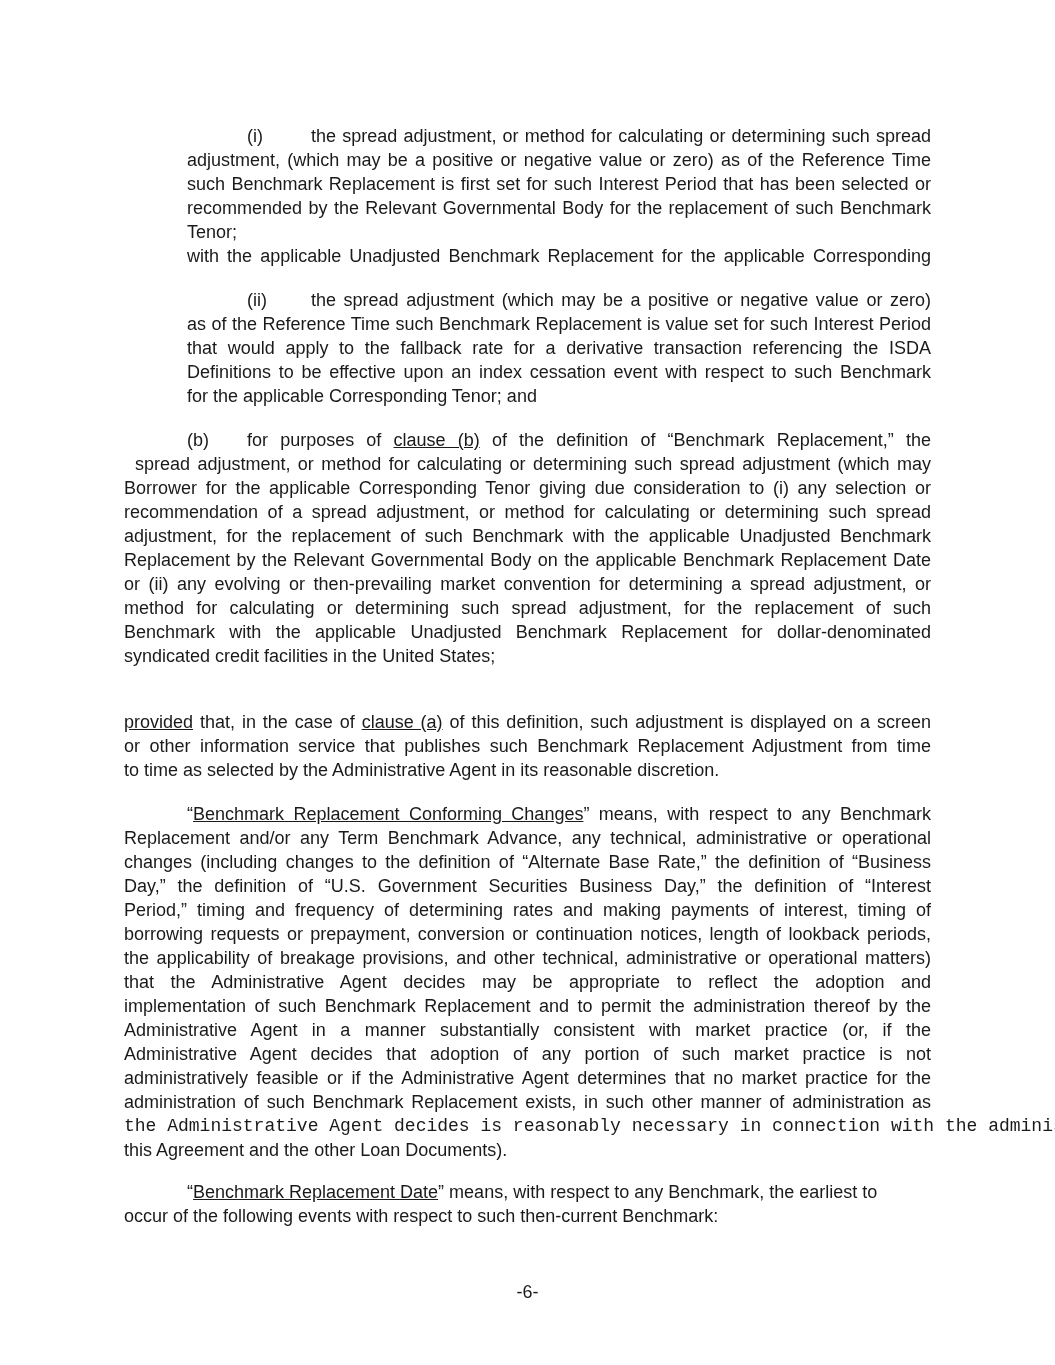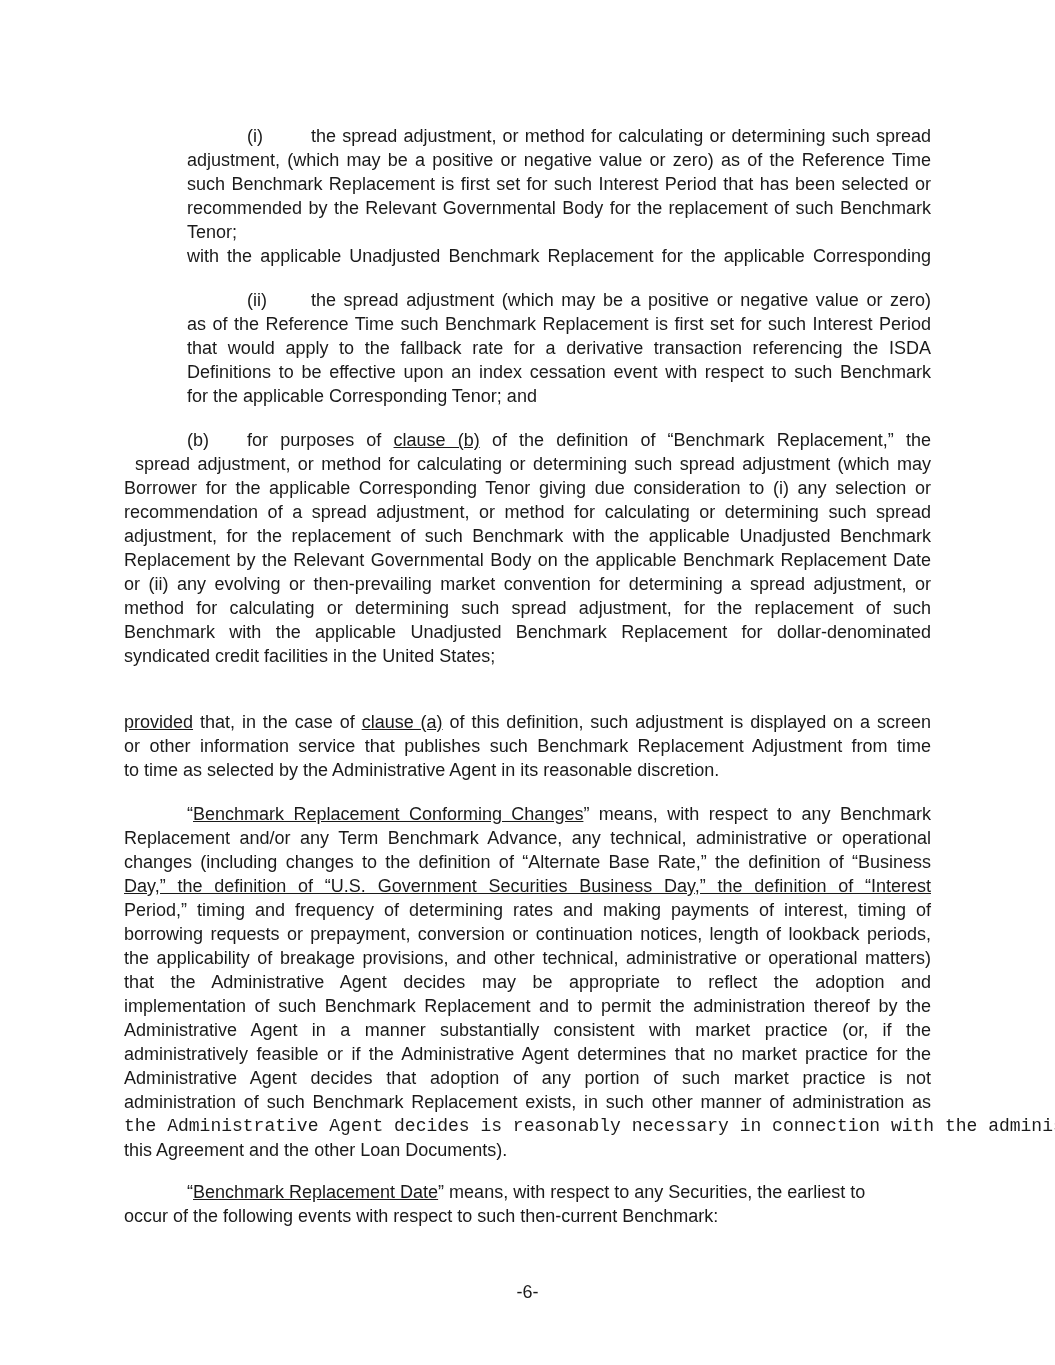--- a/index.html
+++ b/index.html
@@ -29,21 +29,21 @@
     <div class="ln" style="white-space: nowrap;"><span style="white-space: nowrap; word-spacing: 0px;">such Benchmark Replacement is first set for such Interest Period that has been selected or</span></div>
     <div class="ln" style="white-space: nowrap;"><span style="white-space: nowrap; word-spacing: 0px;">recommended by the Relevant Governmental Body for the replacement of such Benchmark</span></div>
     <div class="ln last" style="white-space: nowrap;"><span style="white-space: nowrap;">Tenor;</span></div>
     <div class="ln" style="white-space: nowrap;"><span style="white-space: nowrap; word-spacing: 0px;">with the applicable Unadjusted Benchmark Replacement for the applicable Corresponding</span></div>
   </div>
 
   <div class="para" id="p-ii" style="left:187px; top:288px; width:744px;">
     <div class="ln" style="padding-left: 60px; white-space: nowrap;"><span style="white-space: nowrap; word-spacing: 0px;">
       <span style="display:inline-block; width:64px;">(ii)</span><span>the spread adjustment (which may be a positive or negative value or zero)</span>
     </span></div>
-    <div class="ln" style="white-space: nowrap;"><span style="white-space: nowrap; word-spacing: 0px;">as of the Reference Time such Benchmark Replacement is first set for such Interest Period</span></div>
+    <div class="ln" style="white-space: nowrap;"><span style="white-space: nowrap; word-spacing: 0px;">as of the Reference Time such Benchmark Replacement is value set for such Interest Period</span></div>
     <div class="ln" style="white-space: nowrap;"><span style="white-space: nowrap; word-spacing: 0px;">that would apply to the fallback rate for a derivative transaction referencing the ISDA</span></div>
     <div class="ln" style="white-space: nowrap;"><span style="white-space: nowrap; word-spacing: 0px;">Definitions to be effective upon an index cessation event with respect to such Benchmark</span></div>
     <div class="ln last" style="white-space: nowrap;"><span style="white-space: nowrap;">for the applicable Corresponding Tenor; and</span></div>
   </div>
 
   <div class="para" id="p-b" style="left:124px; top:428px; width:807px;">
     <div class="ln" style="padding-left: 63px; white-space: nowrap;"><span style="white-space: nowrap; word-spacing: 0.000504032px;">
       <span style="display:inline-block; width:60px;">(b)</span><span>for purposes of</span>
       <span class="u">clause (b)</span>
       <span>of the definition of “Benchmark Replacement,” the</span>
@@ -69,35 +69,35 @@
     <div class="ln" style="white-space: nowrap;"><span style="white-space: nowrap; word-spacing: 0px;">or other information service that publishes such Benchmark Replacement Adjustment from time</span></div>
     <div class="ln last" style="white-space: nowrap;"><span style="white-space: nowrap;">to time as selected by the Administrative Agent in its reasonable discretion.</span></div>
   </div>
 
   <div class="para" id="p-conf" style="left:124px; top:802px; width:807px;">
     <div class="ln" style="padding-left: 63px; white-space: nowrap;"><span style="white-space: nowrap; word-spacing: 0px;">
       <span>“</span><span class="u">Benchmark Replacement Conforming Changes</span><span>” means, with respect to any Benchmark</span>
     </span></div>
     <div class="ln" style="white-space: nowrap;"><span style="white-space: nowrap; word-spacing: 0px;">Replacement and/or any Term Benchmark Advance, any technical, administrative or operational</span></div>
     <div class="ln" style="white-space: nowrap;"><span style="white-space: nowrap; word-spacing: 0px;">changes (including changes to the definition of “Alternate Base Rate,” the definition of “Business</span></div>
-    <div class="ln" style="white-space: nowrap; text-decoration: underline;"><span style="white-space: nowrap; word-spacing: 0px;">Day,” the definition of “U.S. Government Securities Business Day,” the definition of “Interest</span></div>
+    <div class="ln" style="white-space: nowrap;"><span style="white-space: nowrap; word-spacing: 0px;">Day,” the definition of “U.S. Government Securities Business Day,” the definition of “Interest</span></div>
     <div class="ln" style="white-space: nowrap;"><span style="white-space: nowrap; word-spacing: 0px;">Period,” timing and frequency of determining rates and making payments of interest, timing of</span></div>
     <div class="ln" style="white-space: nowrap;"><span style="white-space: nowrap; word-spacing: 0px;">borrowing requests or prepayment, conversion or continuation notices, length of lookback periods,</span></div>
     <div class="ln" style="white-space: nowrap;"><span style="white-space: nowrap; word-spacing: 0px;">the applicability of breakage provisions, and other technical, administrative or operational matters)</span></div>
     <div class="ln" style="white-space: nowrap;"><span style="white-space: nowrap; word-spacing: 0px;">that the Administrative Agent decides may be appropriate to reflect the adoption and</span></div>
     <div class="ln" style="white-space: nowrap;"><span style="white-space: nowrap; word-spacing: 0px;">implementation of such Benchmark Replacement and to permit the administration thereof by the</span></div>
     <div class="ln" style="white-space: nowrap;"><span style="white-space: nowrap; word-spacing: 0px;">Administrative Agent in a manner substantially consistent with market practice (or, if the</span></div>
+    <div class="ln" style="white-space: nowrap;"><span style="white-space: nowrap; word-spacing: 0px;">Administrative Agent decides that adoption of any portion of such market practice is not</span></div>
     <div class="ln" style="white-space: nowrap;"><span style="white-space: nowrap; word-spacing: 0px;">administratively feasible or if the Administrative Agent determines that no market practice for the</span></div>
-    <div class="ln" style="white-space: nowrap;"><span style="white-space: nowrap; word-spacing: 0px;">Administrative Agent decides that adoption of any portion of such market practice is not</span></div>
     <div class="ln" style="white-space: nowrap;"><span style="white-space: nowrap; word-spacing: 0px;">administration of such Benchmark Replacement exists, in such other manner of administration as</span></div>
     <div class="ln" style="white-space: nowrap; font-family: Liberation Mono, monospace;"><span style="white-space: nowrap; word-spacing: 0px;">the Administrative Agent decides is reasonably necessary in connection with the administration of</span></div>
     <div class="ln last" style="white-space: nowrap;"><span style="white-space: nowrap;">this Agreement and the other Loan Documents).</span></div>
   </div>
 
   <div class="para" id="p-date" style="left:124px; top:1180px; width:807px;">
     <div class="ln" style="padding-left: 63px; white-space: nowrap;"><span style="white-space: nowrap; display: inline-block; transform-origin: left top; transform: scaleX(0.999979);">
-      <span>“</span><span class="u">Benchmark Replacement Date</span><span>” means, with respect to any Securities, the earliest to</span>
+      <span>“</span><span class="u">Benchmark Replacement Date</span><span>” means, with respect to any Benchmark, the earliest to</span>
     </span></div>
     <div class="ln last" style="white-space: nowrap;"><span style="white-space: nowrap;">occur of the following events with respect to such then-current Benchmark:</span></div>
   </div>
 
   <div class="page-number">-6-</div>
 </div>
 
 </body></html>

